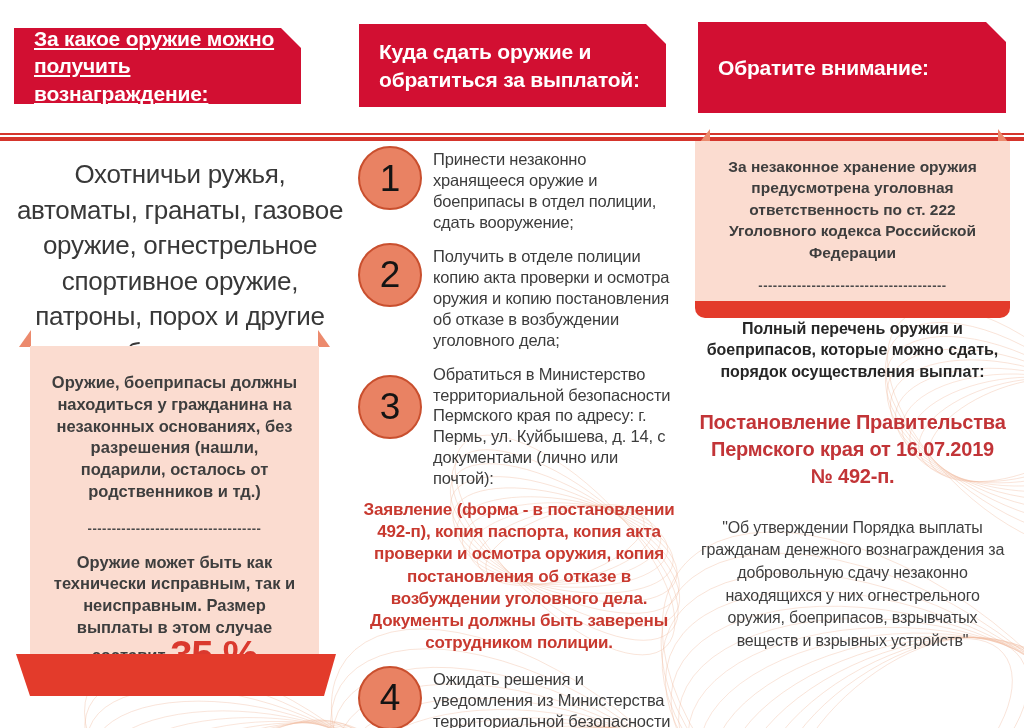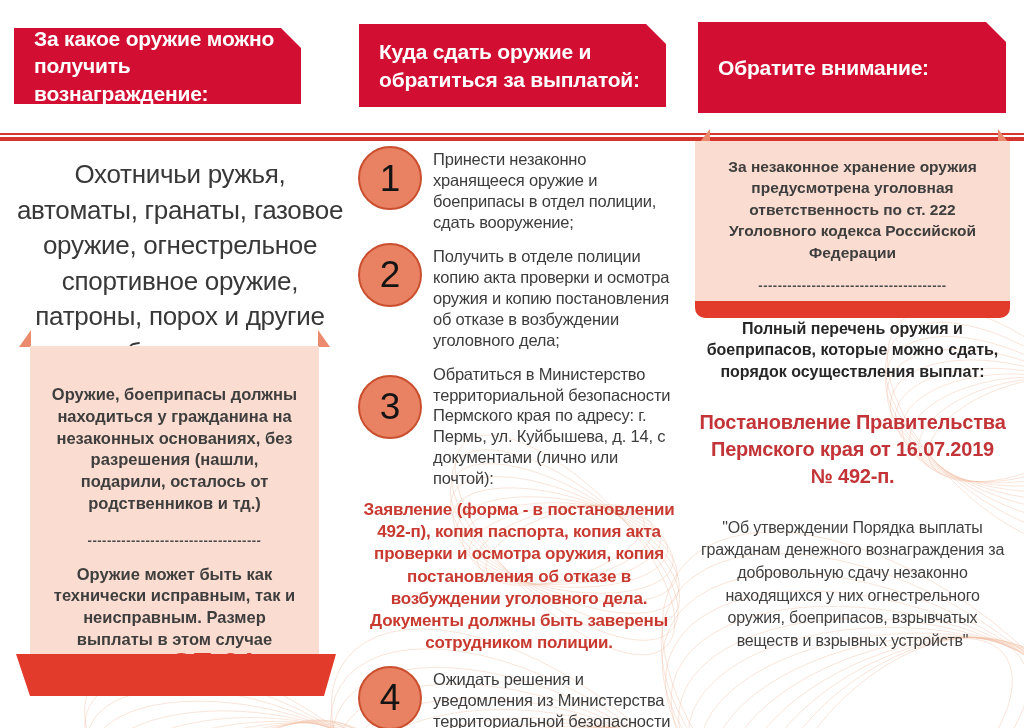--- a/index.html
+++ b/index.html
@@ -11,40 +11,40 @@
   }
   
   #ornament{position:absolute;left:0;top:0;z-index:0;pointer-events:none;}
   
   .header-box{
     position:absolute;z-index:2;background:#d20f32;color:#ffffff;
     font-weight:700;font-size:21px;line-height:1.3;letter-spacing:-0.2px;
     display:flex;align-items:center;padding:0 20px;box-sizing:border-box;
     clip-path:polygon(0 0, calc(100% - 20px) 0, 100% 20px, 100% 100%, 0 100%);
   }
-  #hdr1{left:14px;top:28px;width:287px;height:76px;}
+  #hdr1{left:14px;top:28px;width:287px;height:76px;text-decoration:underline;}
   #hdr2{left:359px;top:24px;width:307px;height:83px;}
   #hdr3{left:698px;top:22px;width:308px;height:91px;}
   
   .divider{
     position:absolute;z-index:1;left:0;top:133px;width:1024px;height:8px;
     background:linear-gradient(to bottom,#d5352c 0 2.5px,#ffffff 2.5px 4px,#d5352c 4px 8px);
   }
   
   .col1-intro{
     position:absolute;z-index:1;left:12px;top:157px;width:336px;
     font-size:26px;line-height:1.37;text-align:center;color:#383838;
     letter-spacing:-0.3px;
   }
   .plaque{
     position:absolute;z-index:1;left:30px;top:346px;width:289px;height:308px;
     background:#fbdcd0;box-sizing:border-box;padding:26px 18px 0;
     text-align:center;
   }
-  .plaque-p{font-weight:700;font-size:16.5px;line-height:1.32;color:#3e3e3e;margin:12px auto;width:252px;}
+  .plaque-p{font-weight:700;font-size:16.5px;line-height:1.32;color:#3e3e3e;margin:0 auto;width:252px;}
   .plaque-divider{margin:18px 0 16px;font-weight:700;color:#4a4a4a;font-size:13px;letter-spacing:0.5px;white-space:nowrap;overflow:hidden;}
   .plaque-rate{
     font-size:40px;font-weight:700;color:#da392e;line-height:0.8;vertical-align:-8px;letter-spacing:-1px;
   }
   .plaque-bar{
     position:absolute;z-index:1;left:16px;top:654px;width:320px;height:42px;
     background:#e33b2b;
     clip-path:polygon(0 0,100% 0,calc(100% - 12px) 100%,14px 100%);
   }
   .fold{position:absolute;z-index:1;width:0;height:0;border-style:solid;}

